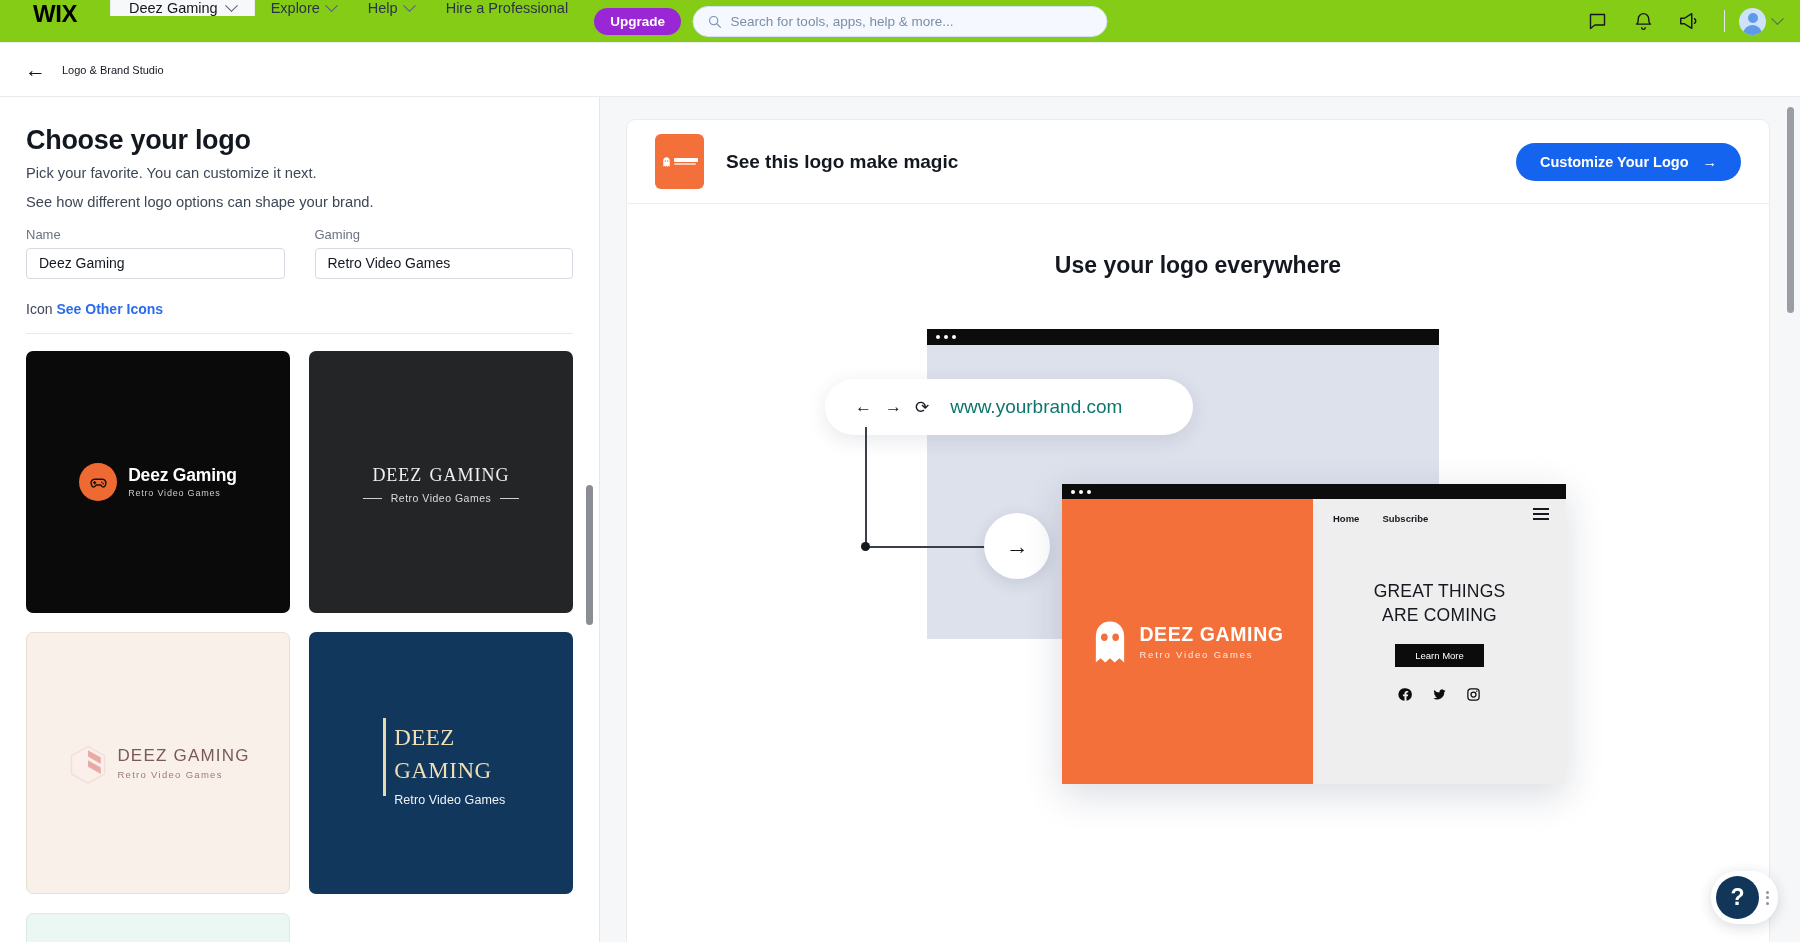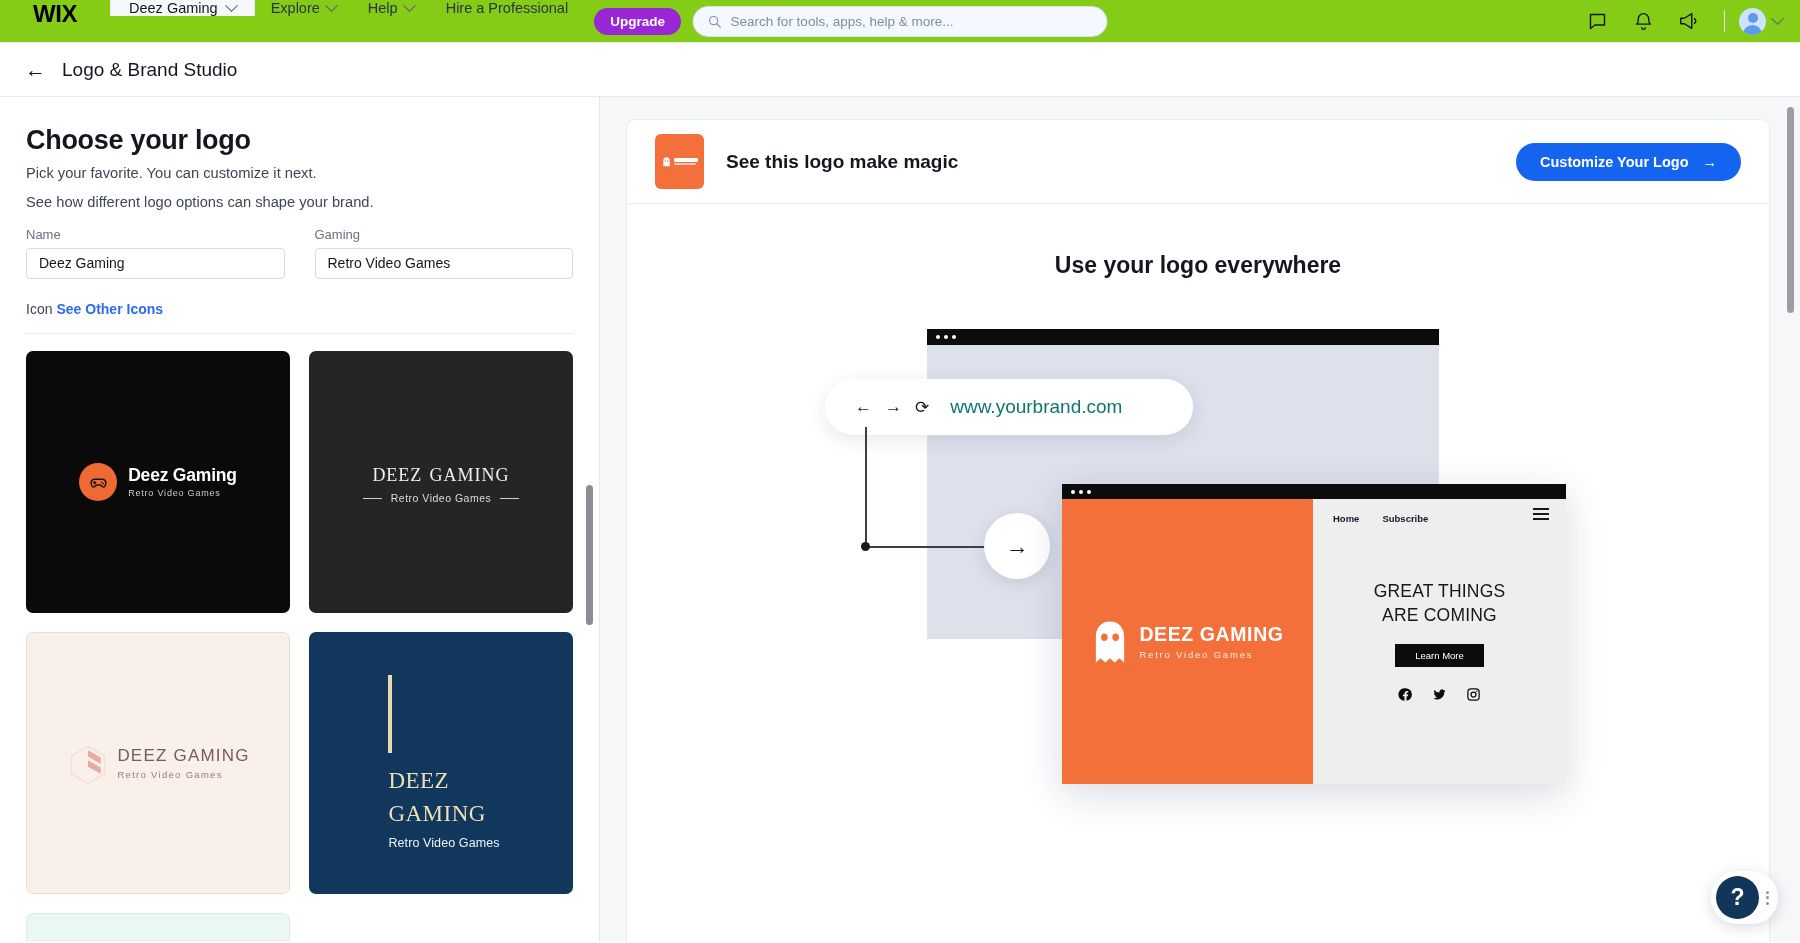--- a/index.html
+++ b/index.html
@@ -94,21 +94,21 @@
 
   
   .subheader {
     height: 54px;
     display: flex; align-items: center; gap: 16px;
     padding-left: 25px;
     background: #fff;
     border-bottom: 1px solid #e8eaee;
   }
   .back-arrow { font-size: 21px; color: #131720; cursor: pointer; line-height: 1; }
-  .subheader-title { font-size: 19px; color: #131720; font-weight: 400; }
+  .subheader-title { font-size: 11px; color: #131720; font-weight: 400; }
 
   
   .body-wrap { display: flex; height: calc(943px - 43px - 55px); }
 
   
   .left-panel {
     width: 600px; background: #fff;
     position: relative;
     border-right: 1px solid #e4e7ec;
     overflow: hidden;
@@ -163,21 +163,21 @@
   .lock2 .tl { display: flex; align-items: center; justify-content: center; gap: 9px; margin-top: 5px; }
   .lock2 .dash { width: 19px; height: 1px; background: #cfcfcf; }
   .lock2 .t { font-size: 10.5px; color: #dcdcdc; letter-spacing: 0.5px; }
 
   
   .lock3 { display: flex; align-items: center; gap: 7px; }
   .lock3-txt .n { font-size: 17px; color: #7a5a58; letter-spacing: 1.2px; }
   .lock3-txt .t { font-size: 9.5px; color: #9b7a78; letter-spacing: 1.3px; margin-top: 3px; }
 
   
-  .lock4 { display: flex; gap: 8px; padding-left: 6px; flex-direction: column; }
+  .lock4 { display: flex; gap: 8px; padding-left: 6px; }
   .bar4 { width: 3.5px; background: #e9d9b0; height: 78px; }
   .lock4-txt .n {
     font-family: "Liberation Serif", serif;
     font-size: 33px; line-height: 1.0; color: #eedfb7; letter-spacing: 0.5px; font-weight: 400;
   }
   .lock4-txt .t { font-size: 12.5px; color: #f0f2f6; margin-top: 9px; letter-spacing: 0.1px; }
 
   
   .l-scroll {
     position: absolute; right: 6px; top: 388px;

